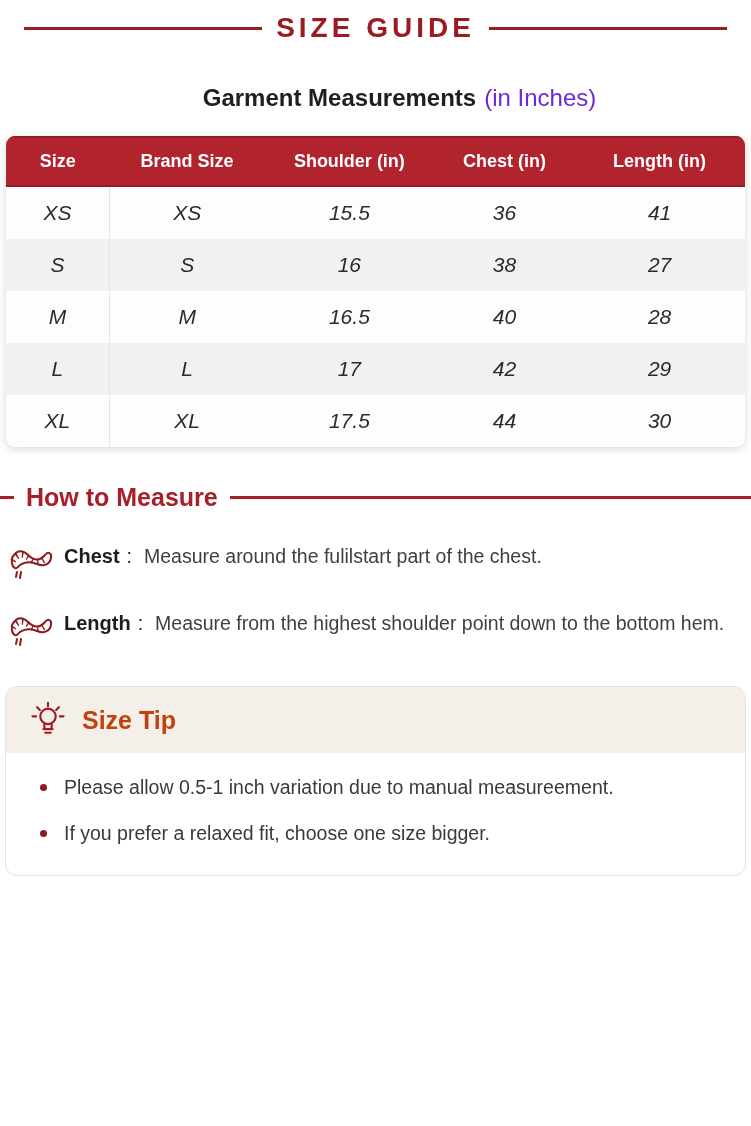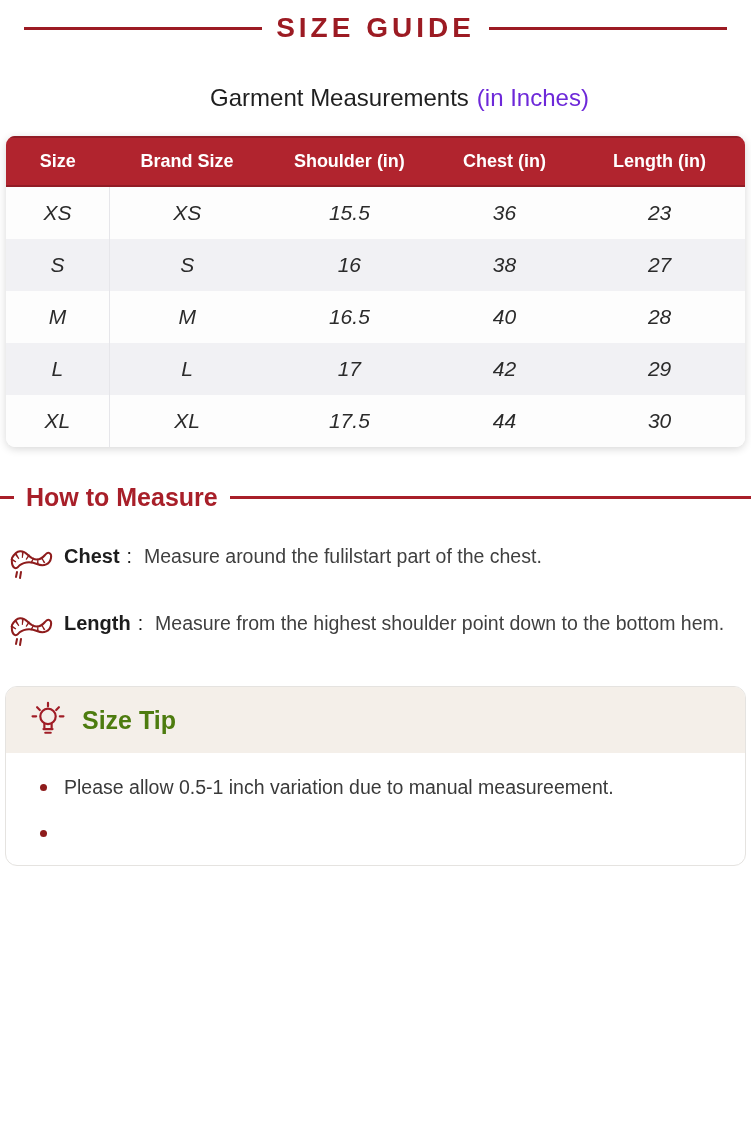--- a/index.html
+++ b/index.html
@@ -6,21 +6,21 @@
   body{font-family:"Liberation Sans", sans-serif; color:#2e2e2e;}
   .page{width:751px;height:1076px;overflow:hidden;background:#ffffff;position:relative;}
 
   
   .title-row{display:flex;align-items:center;gap:14px;padding:12px 24px 0 24px;}
   .title-line{flex:1;height:3px;background:#9c1b23;}
   .page-title{font-size:28px;font-weight:bold;letter-spacing:4px;color:#9c1b23;white-space:nowrap;}
 
   
   .subtitle{text-align:center;margin-top:40px;font-size:24px;color:#1f1f1f;}
-  .subtitle .bold{font-weight:normal;margin-right:8px;margin-left:48px;}
+  .subtitle .bold{font-weight:bold;margin-right:8px;margin-left:48px;}
   .subtitle .normal{font-weight:normal;color:#6d28d9;}
 
   
   .size-table-wrap{margin:24px 6px 0 6px;border-radius:9px;overflow:hidden;box-shadow:0 2px 8px rgba(0,0,0,0.16);}
   table{width:100%;border-collapse:collapse;table-layout:fixed;}
   col.c0{width:14%;} col.c1{width:21%;} col.c2{width:23%;} col.c3{width:19%;} col.c4{width:23%;}
   thead th{background:#b1242e;color:#ffffff;font-size:18px;font-weight:bold;height:49px;text-align:center;
            box-shadow:inset 0 2px 0 #911c25, inset 0 -2px 0 #911c25;}
   tbody td{text-align:center;font-size:21px;color:#2b2b2b;height:50px;background:#fdfdfd;font-style:italic;}
   tbody tr:nth-child(even) td{background:#f1f1f4;}
@@ -37,21 +37,21 @@
   .measure-text{display:flex;flex:1;font-size:19.5px;line-height:29px;margin-left:10px;}
   .measure-head{white-space:nowrap;margin-right:12px;}
   .measure-label{font-weight:bold;color:#1d1d1d;font-size:20px;}
   .measure-colon{margin-left:7px;color:#1d1d1d;}
   .measure-desc{flex:1;color:#3f3f3f;}
 
   
   .tip-card{margin:32px 5px 0 5px;border:1px solid #e5e3e0;border-radius:12px;overflow:hidden;background:#ffffff;}
   .tip-header{display:flex;align-items:center;gap:14px;background:#f4efe9;padding:13px 22px;}
   .bulb-icon{width:40px;height:40px;display:block;}
-  .tip-title{font-size:25px;font-weight:bold;color:#4d7c0f;}
+  .tip-title{font-size:25px;font-weight:bold;color:#c2410c;}
   .tip-body{padding:20px 24px 28px 34px;}
   .tip-bullet{display:flex;align-items:flex-start;margin-bottom:18px;}
   .tip-bullet:last-child{margin-bottom:0;}
   .bullet-dot{width:7px;height:7px;border-radius:50%;background:#8e1c1c;margin:11px 17px 0 0;flex:0 0 7px;}
   .bullet-text{font-size:19.5px;color:#3a3a3a;line-height:28px;}
 </style>
 </head>
 <body>
 
 <div class="page">
@@ -83,21 +83,21 @@
           <th>Chest (in)</th>
           <th>Length (in)</th>
         </tr>
       </thead>
       <tbody>
         <tr>
           <td>XS</td>
           <td>XS</td>
           <td>15.5</td>
           <td>36</td>
-          <td>23</td>
+          <td>41</td>
         </tr>
         <tr>
           <td>S</td>
           <td>S</td>
           <td>16</td>
           <td>38</td>
           <td>27</td>
         </tr>
         <tr>
           <td>M</td>
@@ -170,17 +170,18 @@
       </span>
       <div class="tip-title">Size Tip</div>
     </div>
     <div class="tip-body">
       <div class="tip-bullet">
         <span class="bullet-dot"></span>
         <span class="bullet-text">Please allow 0.5-1 inch variation due to manual measureement.</span>
       </div>
       <div class="tip-bullet">
         <span class="bullet-dot"></span>
+        <span class="bullet-text">If you prefer a relaxed fit, choose one size bigger.</span>
       </div>
     </div>
   </div>
 
 </div>
 
 </body></html>

